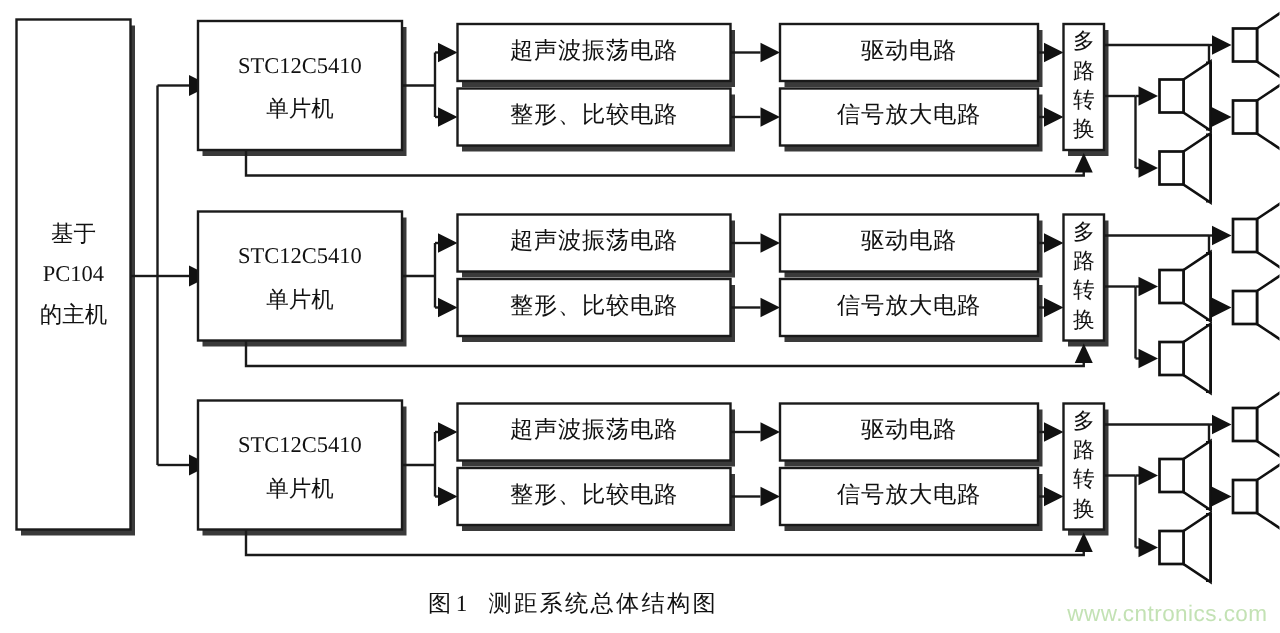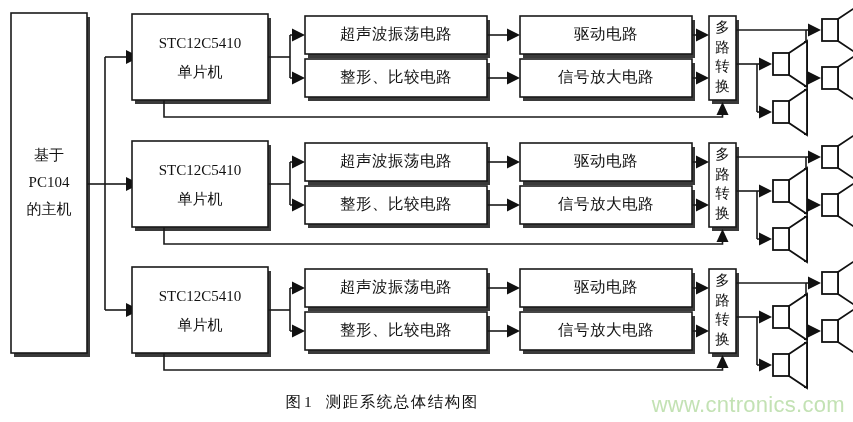--- a/index.html
+++ b/index.html
@@ -92,21 +92,21 @@
   }
   .caption .cap-text {
     margin-left: 10px;
     letter-spacing: 1.5px;
   }
   .watermark {
     position: absolute;
     right: 8px;
     bottom: 4px;
     font-family: "Liberation Sans", "DejaVu Sans", sans-serif;
-    font-size: 22px;
+    font-size: 15px;
     color: #c3e2b4;
     letter-spacing: 0.3px;
     user-select: none;
   }
 </style>
 </head>
 <body>
 
 <div id="figure-root">
 

